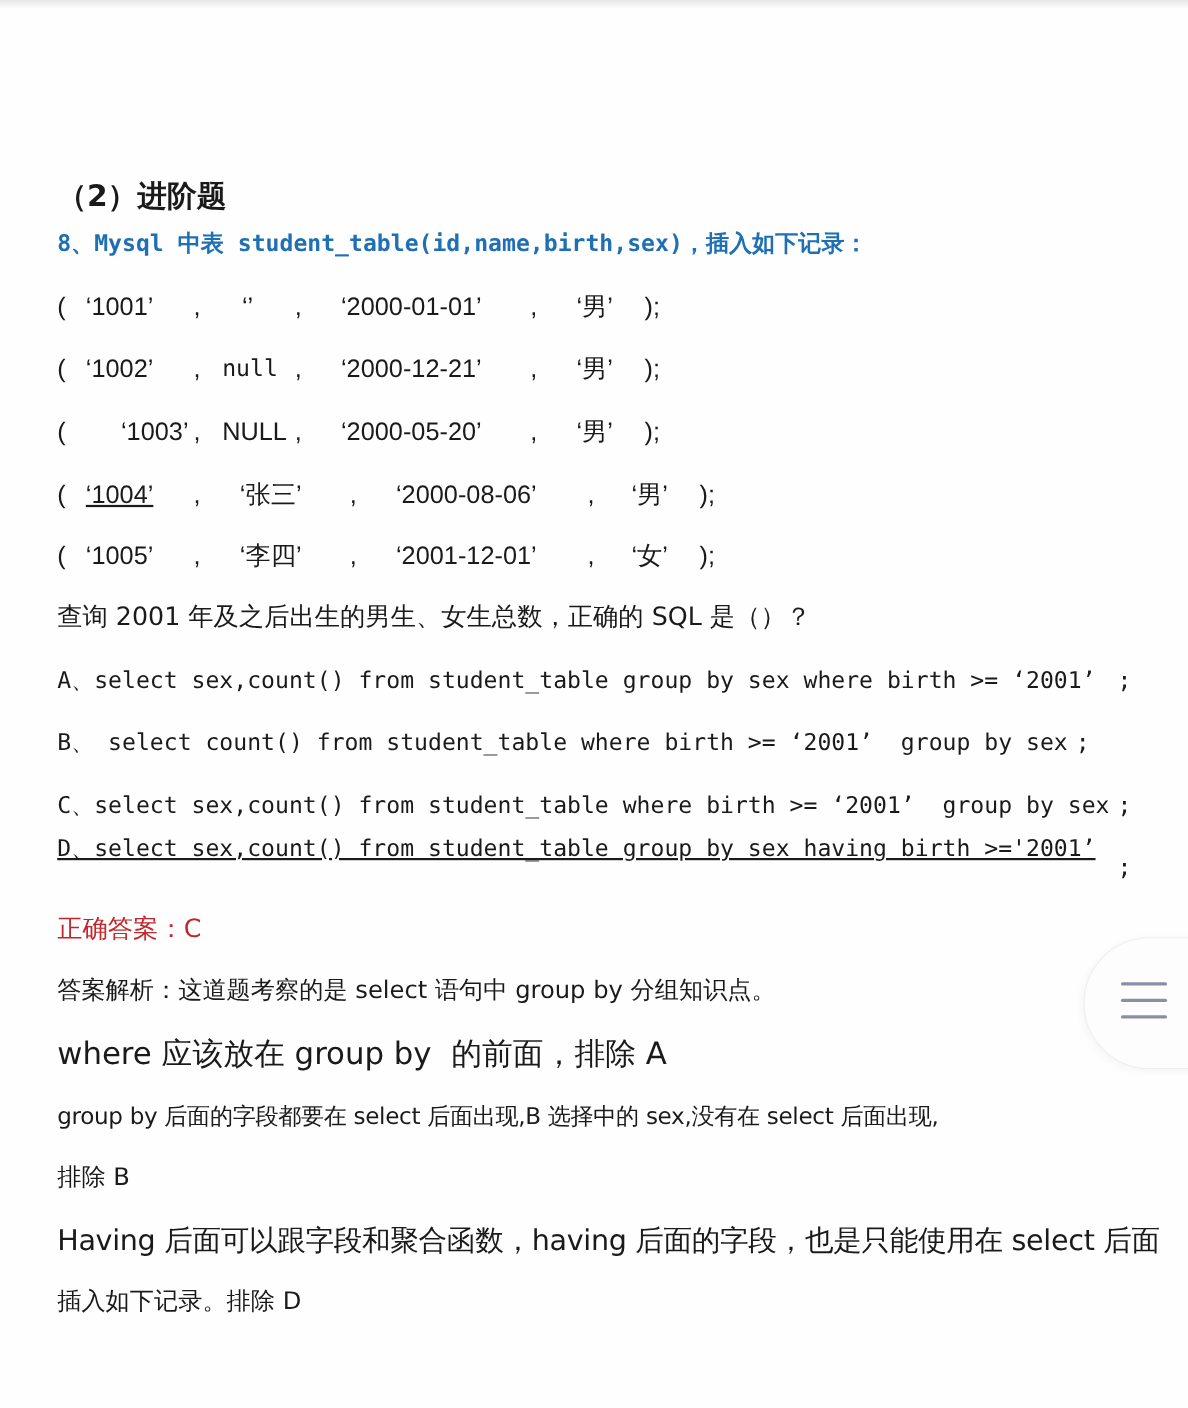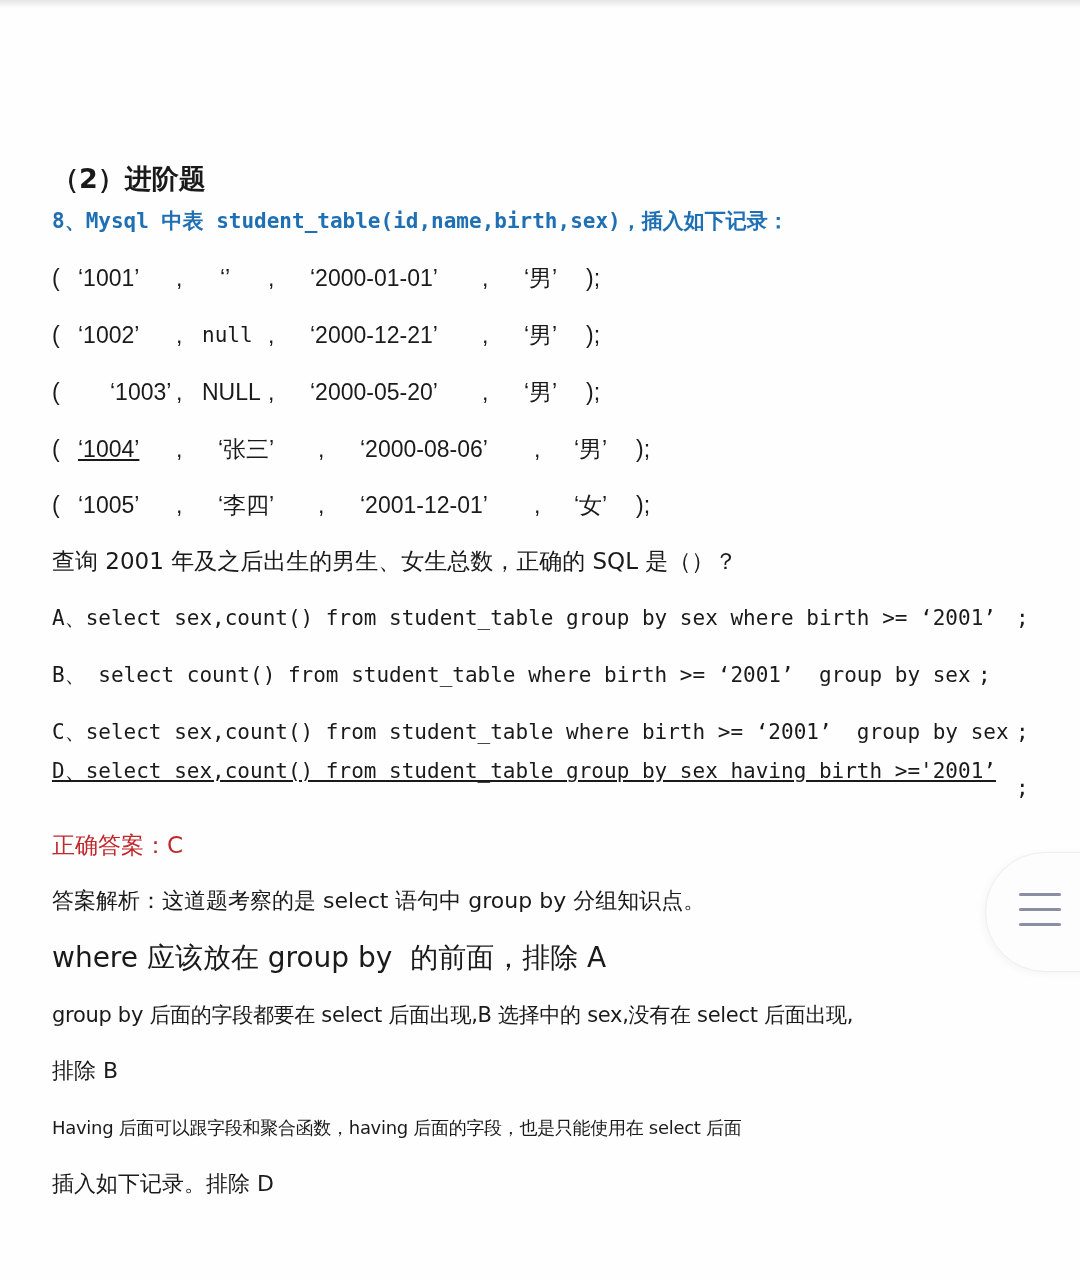--- a/index.html
+++ b/index.html
@@ -96,21 +96,21 @@
   <div class="line mono" style="top:717px; left:964px;">;</div>
   <div class="line mono" style="top:756px;text-decoration:underline;">D、select sex,count() from student_table group by sex having birth &gt;='2001’</div>
   <div class="line mono" style="top:773px; left:964px;">;</div>
 
   <div class="line answer" style="top:830px; font-size:23px;">正确答案：C</div>
 
   <div class="line" style="top:886px; font-size:22px;">答案解析：这道题考察的是 select 语句中 group by 分组知识点。</div>
   <div class="line" style="top:943px; font-size:28px;">where 应该放在 group by  的前面，排除 A</div>
   <div class="line" style="top:1000px; font-size:21px; letter-spacing:-0.3px;">group by 后面的字段都要在 select 后面出现,B 选择中的 sex,没有在 select 后面出现,</div>
   <div class="line" style="top:1056px; font-size:22px;">排除 B</div>
-  <div class="line" style="top:1113px; font-size:18px; letter-spacing:-0.3px;">Having 后面可以跟字段和聚合函数，having 后面的字段，也是只能使用在 select 后面</div>
+  <div class="line" style="top:1113px; font-size:26px; letter-spacing:-0.3px;">Having 后面可以跟字段和聚合函数，having 后面的字段，也是只能使用在 select 后面</div>
   <div class="line" style="top:1169px; font-size:22px;">插入如下记录。排除 D</div>
 </div>
 
 <div class="menu-fab">
   <div>
     <div class="bar" style="top:40px;"></div>
     <div class="bar" style="top:55px;"></div>
     <div class="bar" style="top:70px;"></div>
   </div>
 </div>

